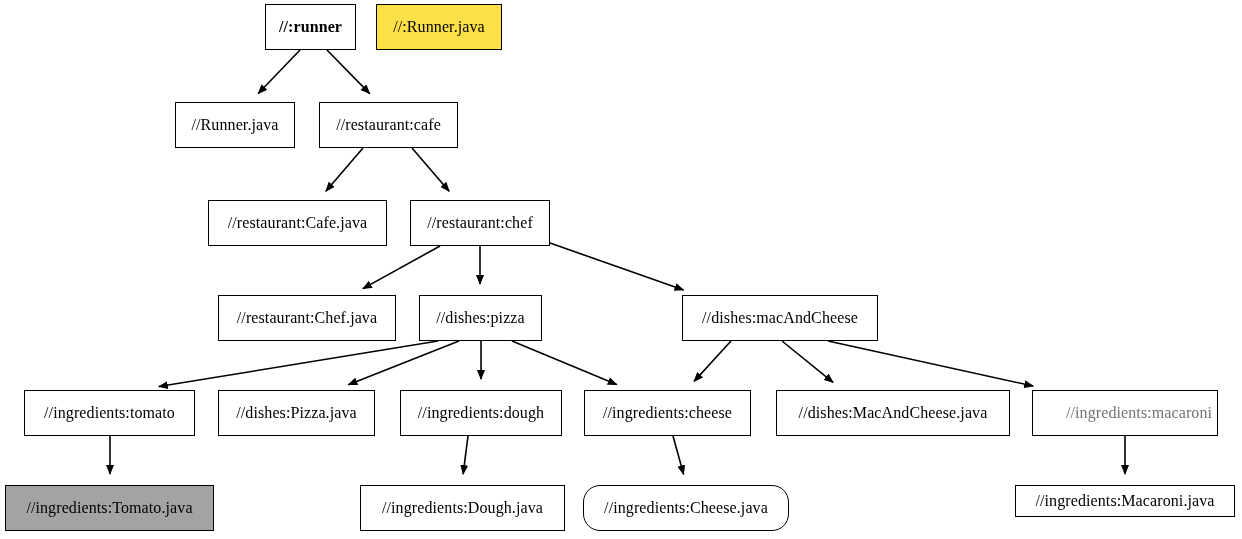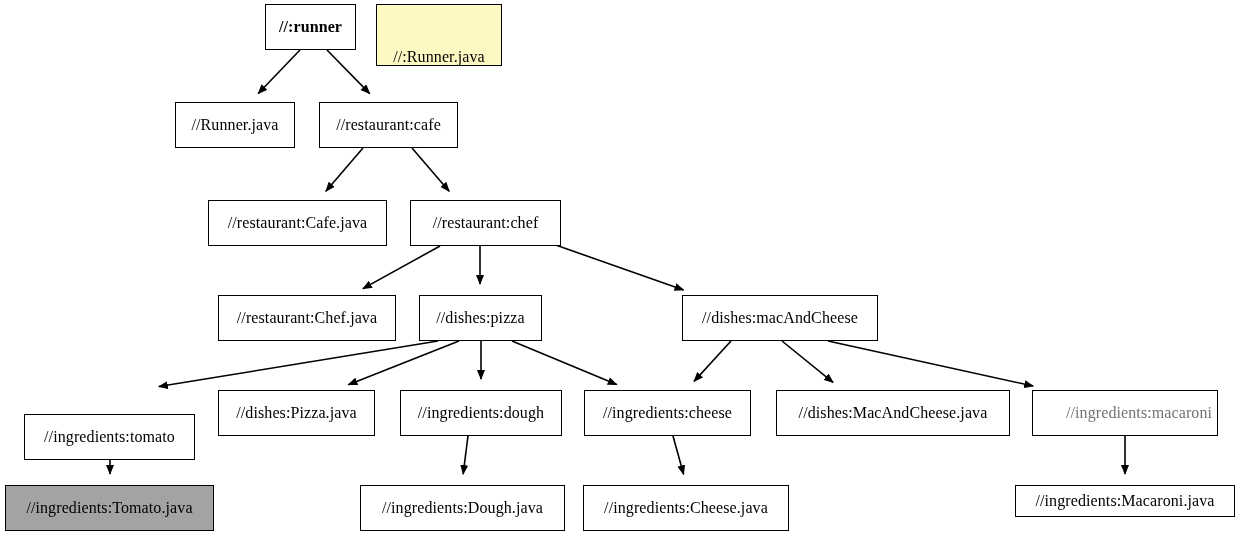--- a/index.html
+++ b/index.html
@@ -71,45 +71,45 @@
         <line x1="468" y1="436" x2="463.13968698082147" y2="474.0724519835654" stroke="#000000" stroke-width="1.6" marker-end="url(#arrowhead)"></line>
         <line x1="673" y1="436" x2="683.6007255091545" y2="474.3256999177122" stroke="#000000" stroke-width="1.6" marker-end="url(#arrowhead)"></line>
         <line x1="1125" y1="436" x2="1125" y2="474" stroke="#000000" stroke-width="1.6" marker-end="url(#arrowhead)"></line>
       </g>
   </svg>
 
   <div id="nodes-group">
       <div class="graph-node" style="left: 265px; top: 4px; width: 91px; height: 46px; border-color: rgb(0, 0, 0); background: rgb(255, 255, 255);">
         <span class="node-label" style="color: rgb(0, 0, 0); font-weight: bold;">//:runner</span>
       </div>
-      <div class="graph-node" style="left: 376px; top: 4px; width: 126px; height: 62px; border-color: rgb(0, 0, 0); background: #fef9c3; align-items: flex-end;">
+      <div class="graph-node" style="left: 376px; top: 4px; width: 126px; height: 46px; border-color: rgb(0, 0, 0); background: #fde047;">
         <span class="node-label" style="color: rgb(0, 0, 0);">//:Runner.java</span>
       </div>
       <div class="graph-node" style="left: 175px; top: 102px; width: 120px; height: 46px; border-color: rgb(0, 0, 0); background: rgb(255, 255, 255);">
         <span class="node-label" style="color: rgb(0, 0, 0);">//Runner.java</span>
       </div>
       <div class="graph-node" style="left: 319px; top: 102px; width: 139px; height: 46px; border-color: rgb(0, 0, 0); background: rgb(255, 255, 255);">
         <span class="node-label" style="color: rgb(0, 0, 0);">//restaurant:cafe</span>
       </div>
       <div class="graph-node" style="left: 208px; top: 200px; width: 179px; height: 46px; border-color: rgb(0, 0, 0); background: rgb(255, 255, 255);">
         <span class="node-label" style="color: rgb(0, 0, 0);">//restaurant:Cafe.java</span>
       </div>
-      <div class="graph-node" style="left: 410px; top: 200px; width: 151px; height: 46px; border-color: rgb(0, 0, 0); background: rgb(255, 255, 255);">
+      <div class="graph-node" style="left: 410px; top: 200px; width: 140px; height: 46px; border-color: rgb(0, 0, 0); background: rgb(255, 255, 255);">
         <span class="node-label" style="color: rgb(0, 0, 0);">//restaurant:chef</span>
       </div>
       <div class="graph-node" style="left: 218px; top: 295px; width: 178px; height: 46px; border-color: rgb(0, 0, 0); background: rgb(255, 255, 255);">
         <span class="node-label" style="color: rgb(0, 0, 0);">//restaurant:Chef.java</span>
       </div>
       <div class="graph-node" style="left: 419px; top: 295px; width: 123px; height: 46px; border-color: rgb(0, 0, 0); background: rgb(255, 255, 255);">
         <span class="node-label" style="color: rgb(0, 0, 0);">//dishes:pizza</span>
       </div>
       <div class="graph-node" style="left: 682px; top: 295px; width: 196px; height: 46px; border-color: rgb(0, 0, 0); background: rgb(255, 255, 255);">
         <span class="node-label" style="color: rgb(0, 0, 0);">//dishes:macAndCheese</span>
       </div>
-      <div class="graph-node" style="left: 24px; top: 390px; width: 171px; height: 46px; border-color: rgb(0, 0, 0); background: rgb(255, 255, 255); margin-top: 24px;">
+      <div class="graph-node" style="left: 24px; top: 390px; width: 171px; height: 46px; border-color: rgb(0, 0, 0); background: rgb(255, 255, 255);">
         <span class="node-label" style="color: rgb(0, 0, 0);">//ingredients:tomato</span>
       </div>
       <div class="graph-node" style="left: 218px; top: 390px; width: 157px; height: 46px; border-color: rgb(0, 0, 0); background: rgb(255, 255, 255); align-items: center;">
         <span class="node-label" style="color: rgb(0, 0, 0);">//dishes:Pizza.java</span>
       </div>
       <div class="graph-node" style="left: 400px; top: 390px; width: 162px; height: 46px; border-color: rgb(0, 0, 0); background: rgb(255, 255, 255);">
         <span class="node-label" style="color: rgb(0, 0, 0);">//ingredients:dough</span>
       </div>
       <div class="graph-node" style="left: 584px; top: 390px; width: 167px; height: 46px; border-color: rgb(0, 0, 0); background: rgb(255, 255, 255);">
         <span class="node-label" style="color: rgb(0, 0, 0);">//ingredients:cheese</span>
@@ -119,21 +119,21 @@
       </div>
       <div class="graph-node" style="left: 1032px; top: 390px; width: 186px; height: 46px; border-color: rgb(0, 0, 0); background: rgb(255, 255, 255);">
         <span class="node-label" style="color: #737373; margin-left: 28px;">//ingredients:macaroni</span>
       </div>
       <div class="graph-node" style="left: 5px; top: 485px; width: 209px; height: 46px; border-color: rgb(0, 0, 0); background: #a3a3a3;">
         <span class="node-label" style="color: rgb(0, 0, 0);">//ingredients:Tomato.java</span>
       </div>
       <div class="graph-node" style="left: 360px; top: 485px; width: 205px; height: 46px; border-color: rgb(0, 0, 0); background: rgb(255, 255, 255);">
         <span class="node-label" style="color: rgb(0, 0, 0);">//ingredients:Dough.java</span>
       </div>
-      <div class="graph-node" style="left: 583px; top: 485px; width: 206px; height: 46px; border-color: rgb(0, 0, 0); background: rgb(255, 255, 255);">
+      <div class="graph-node" style="left: 583px; top: 485px; width: 206px; height: 46px; border-color: rgb(0, 0, 0); background: rgb(255, 255, 255); border-radius: 17px;">
         <span class="node-label" style="color: rgb(0, 0, 0);">//ingredients:Cheese.java</span>
       </div>
       <div class="graph-node" style="left: 1015px; top: 485px; width: 220px; height: 32px; border-color: rgb(0, 0, 0); background: rgb(255, 255, 255);">
         <span class="node-label" style="color: rgb(0, 0, 0);">//ingredients:Macaroni.java</span>
       </div>
     </div>
 
 </div>
 
 </body></html>

